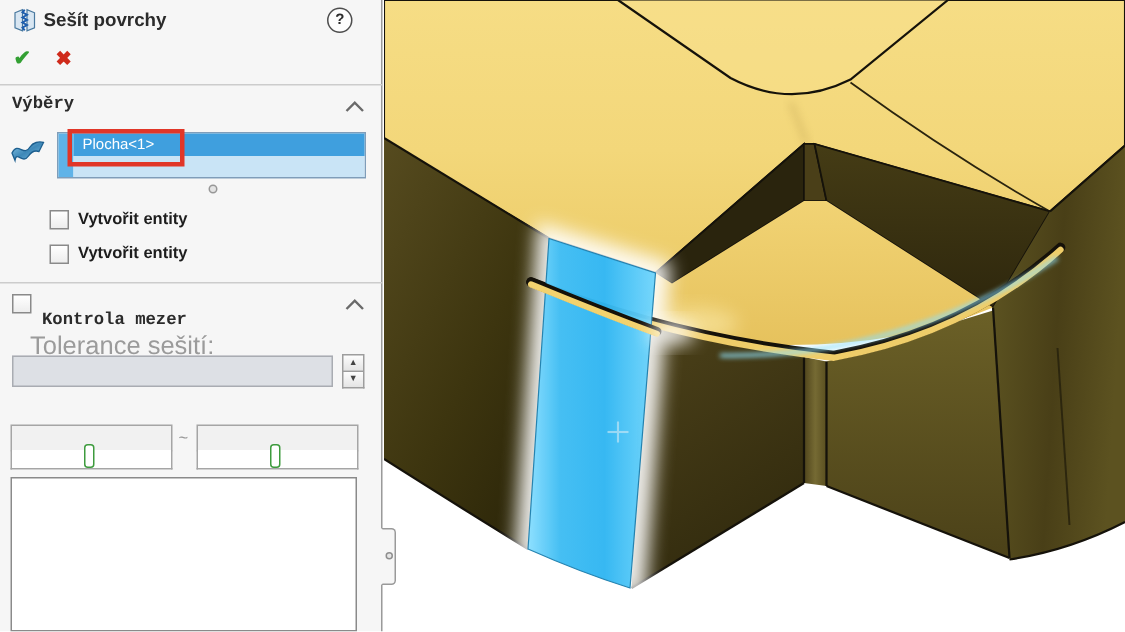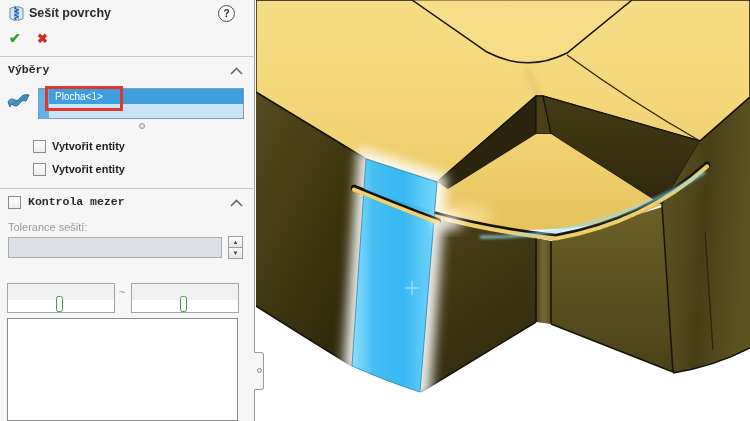--- a/index.html
+++ b/index.html
@@ -42,21 +42,21 @@
   .resize-dot{
     position:absolute;left:139px;top:123px;width:6px;height:6px;border-radius:50%;
     background:#e3e3e3;border:1px solid #979797;box-sizing:border-box;
   }
   
   .cb{
     position:absolute;width:13px;height:13px;box-sizing:border-box;
     border:1px solid #8a8a8a;background:linear-gradient(#ffffff,#ededed);
   }
   .cb-label{position:absolute;font-size:11px;font-weight:bold;color:#1d1d1d;}
-  .gray-label{position:absolute;left:8px;font-size:11px;color:#9b9b9b;}
+  .gray-label{position:absolute;left:20px;font-size:17px;color:#9b9b9b;}
   
   .tol-input{
     position:absolute;left:8px;top:237px;width:214px;height:21px;box-sizing:border-box;
     border:1px solid #a9acb2;background:#dde0e5;font-size:11px;padding:0 4px;color:#555;
   }
   .spinner{position:absolute;left:228px;top:236px;width:15px;height:23px;display:flex;flex-direction:column;}
   .spin-btn{
     flex:1;border:1px solid #9d9d9d;background:linear-gradient(#fdfdfd,#e4e4e4);
     font-size:6px;color:#444;text-align:center;line-height:9px;box-sizing:border-box;padding:0;
   }
@@ -133,21 +133,21 @@
 
   <div class="cb" style="left:33px;top:140px"></div>
   <div class="cb-label" style="left:52px;top:140px">Vytvořit entity</div>
 
   <div class="cb" style="left:33px;top:163px"></div>
   <div class="cb-label" style="left:52px;top:163px">Vytvořit entity</div>
 
   <div class="divider" style="top:188px"></div>
 
   <div class="cb" style="left:8px;top:196px"></div>
-  <div class="group-label" style="left:28px;top:195px">Kontrola mezer</div>
+  <div class="group-label" style="left:28px;top:207px">Kontrola mezer</div>
   <svg class="chevron" style="top:199px" viewBox="0 0 13 8">
     <polyline points="1,7 6.5,1.5 12,7" fill="none" stroke="#6a6a6a" stroke-width="1.6"></polyline>
   </svg>
 
   <div class="gray-label" style="top:221px">Tolerance sešití:</div>
   <input class="tol-input" disabled="" value="" style="">
   <div class="spinner">
     <button class="spin-btn">▲</button>
     <button class="spin-btn">▼</button>
   </div>

